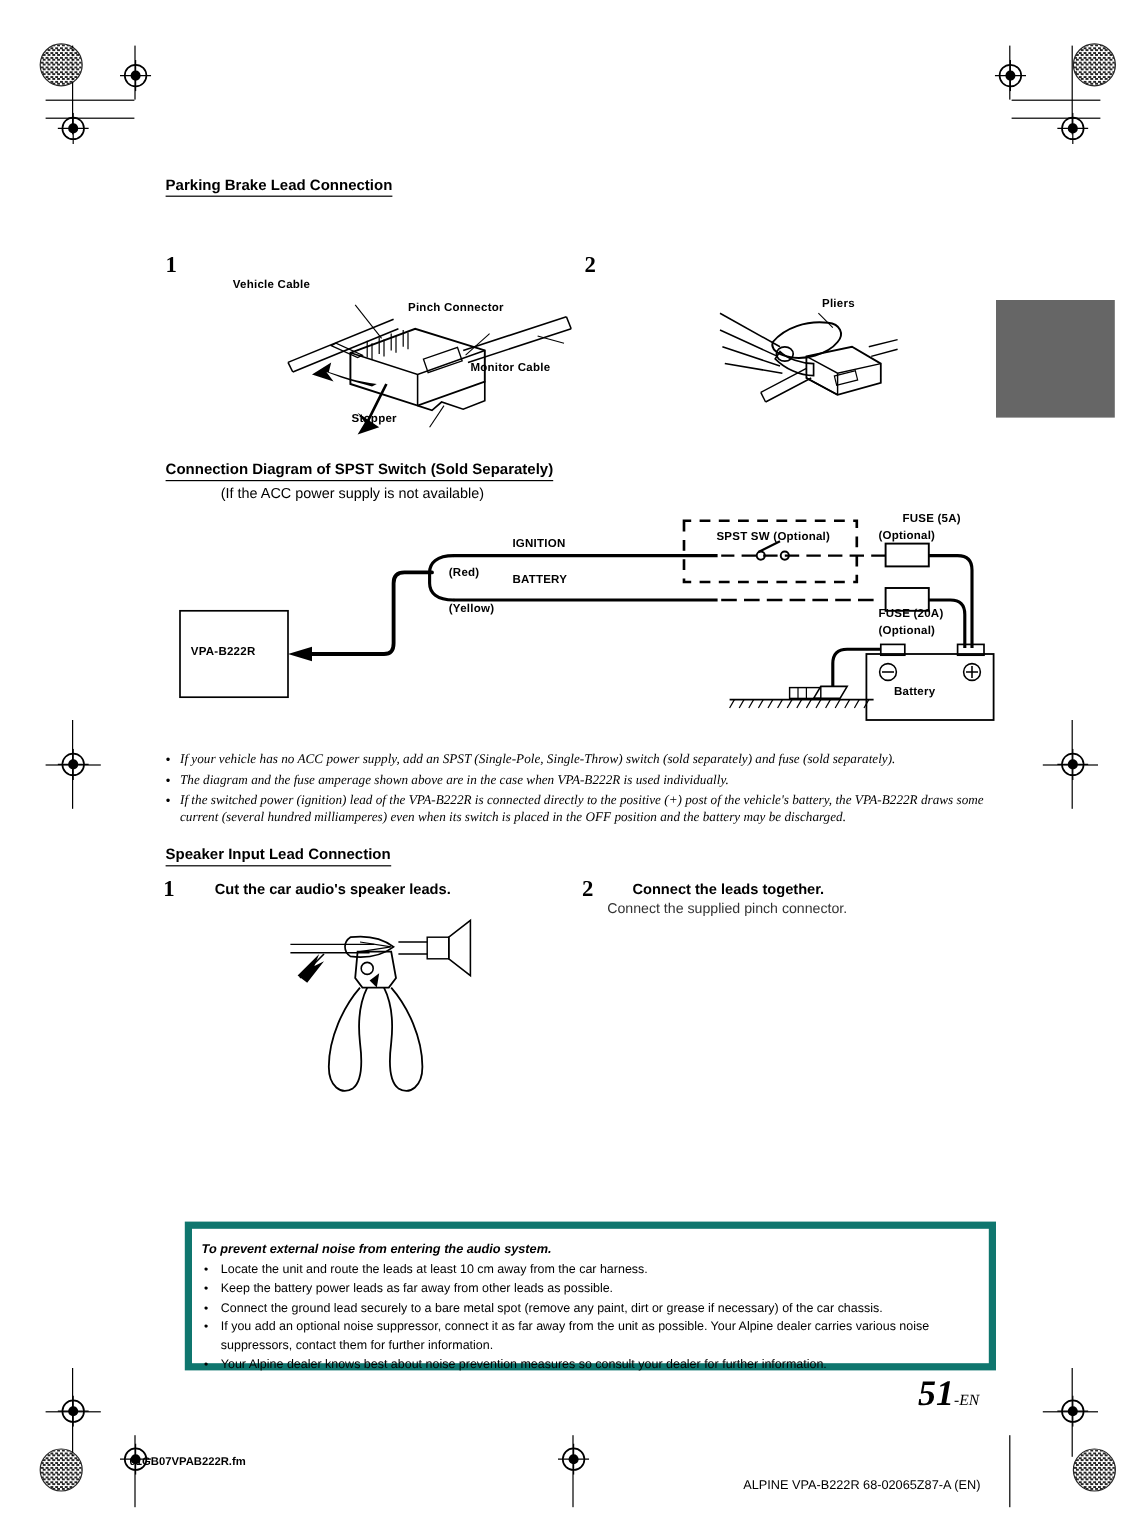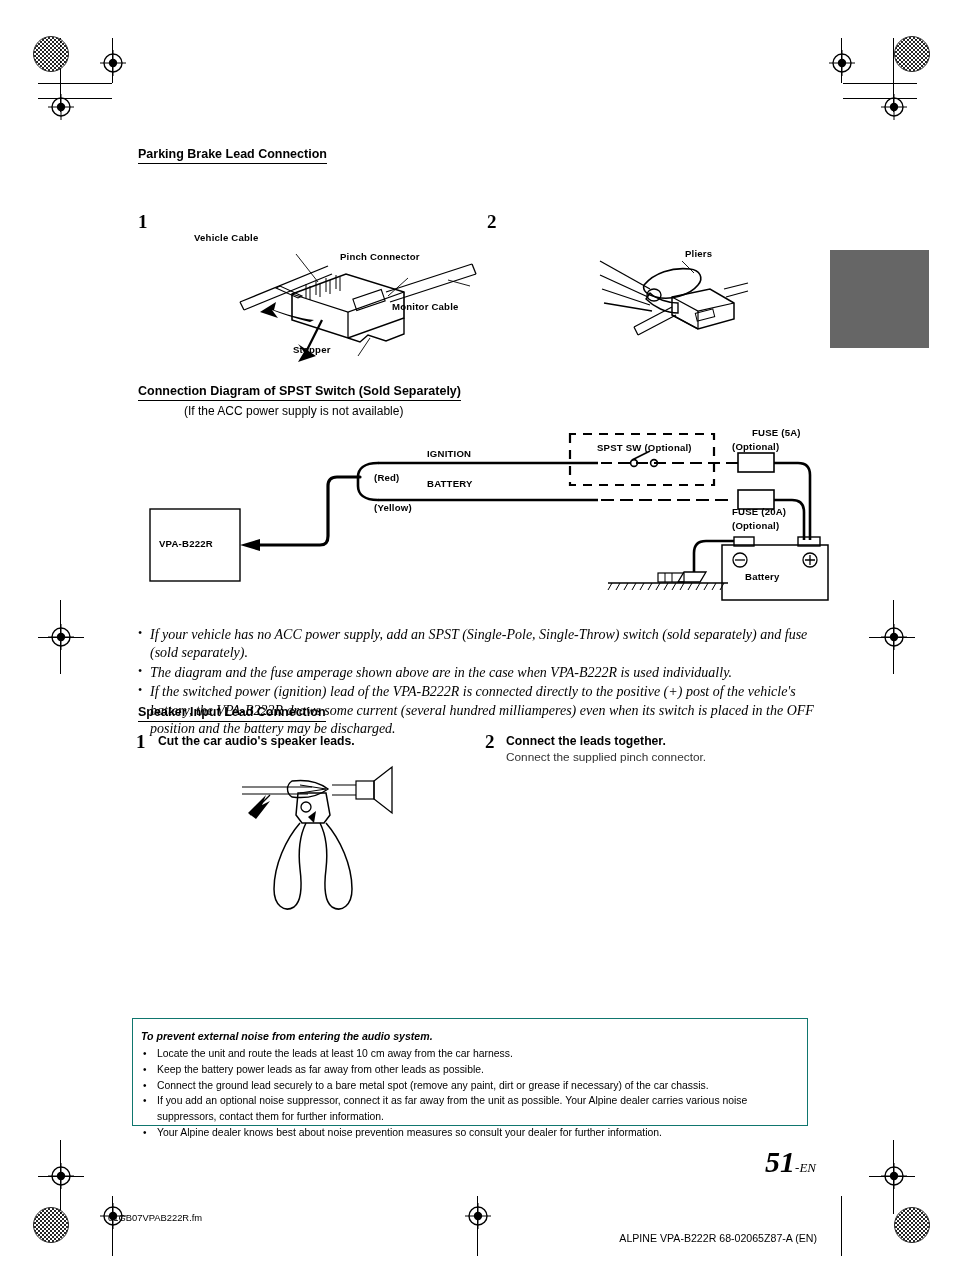--- a/index.html
+++ b/index.html
@@ -49,21 +49,21 @@
     font-size:12.6px; white-space:nowrap;
   }
 
   
   .step-num {
     position:absolute;
     font-family:"Liberation Serif", serif;
     font-size:19px; font-weight:bold;
   }
   .step-title {
-    position:absolute; font-size:12.2px; font-weight:bold; white-space:nowrap;
+    position:absolute; font-size:12.2px; font-weight:bold; white-space:nowrap;margin-left:21px;
   }
   .step-desc {
     position:absolute; font-size:11.8px; color:#333; white-space:nowrap;
   }
 
   
   .dlabel {
     position:absolute; font-size:9.6px; font-weight:bold;
     letter-spacing:.2px; white-space:nowrap;
   }
@@ -75,47 +75,47 @@
 
   
   .notes { position:absolute; left:138px; top:626px; width:690px; }
   .notes .row { display:flex; align-items:flex-start; margin-bottom:1px; }
   .notes .bul {
     font-family:"Liberation Serif", serif;
     font-size:12px; width:12px; flex:0 0 12px; line-height:1.32;
   }
   .notes .txt {
     font-family:"Liberation Serif", serif;
-    font-style:italic; font-size:14px; line-height:1.32;
+    font-style:italic; font-size:11px; line-height:1.32;
   }
 
   
   .noise-box {
-    position:absolute; left:132px; top:1018px; width:676px; height:108px;
-    border:1px solid #0f766e; box-sizing:border-box;
+    position:absolute; left:154px; top:1018px; width:676px; height:124px;
+    border:6px solid #0f766e; box-sizing:border-box;
   }
   .noise-title {
     position:absolute; left:8px; top:11px;
     font-size:10.6px; font-weight:bold; font-style:italic; white-space:nowrap;
   }
   .noise-list { position:absolute; left:10px; top:27px; width:660px; }
   .noise-list .row { display:flex; align-items:flex-start; }
   .noise-list .bul { width:14px; flex:0 0 14px; font-size:10px; line-height:1.52; }
   .noise-list .txt { font-size:10.4px; line-height:1.52; }
 
   
   .pageno {
     position:absolute; right:138px; top:1145px;
     font-family:"Liberation Serif", serif;
     font-style:italic; font-weight:bold; font-size:30px;
   }
   .pageno .suffix { font-size:13px; font-style:italic; font-weight:normal; }
   .fm-name {
     position:absolute; left:108px; top:1212px;
-    font-size:9.4px; white-space:nowrap;
+    font-size:9.4px; white-space:nowrap;font-weight:bold;
   }
   .foot-right {
     position:absolute; right:137px; top:1232px;
     font-size:10.6px; white-space:nowrap;
   }
 
   svg.art { position:absolute; overflow:visible; }
   .ln { fill:none; stroke:#000; }
 </style>
 </head>

